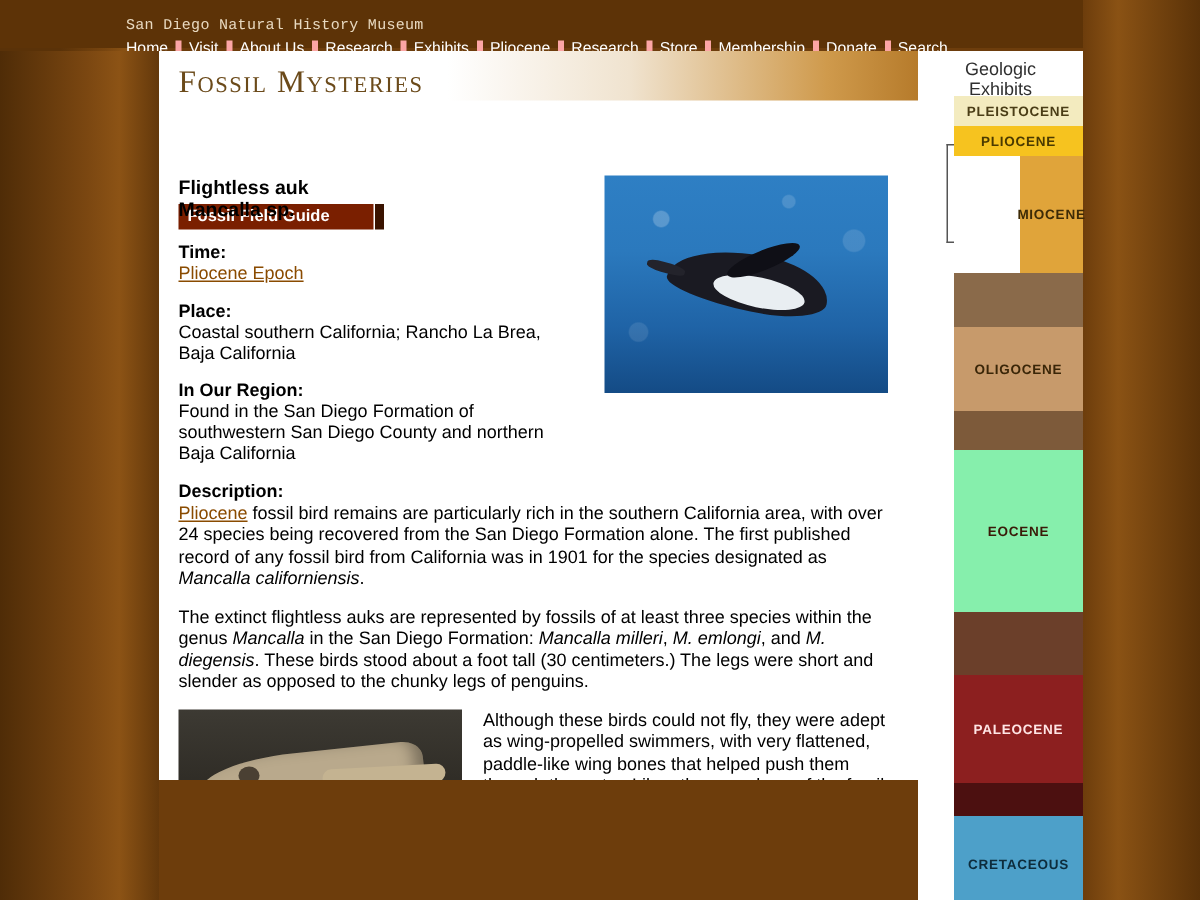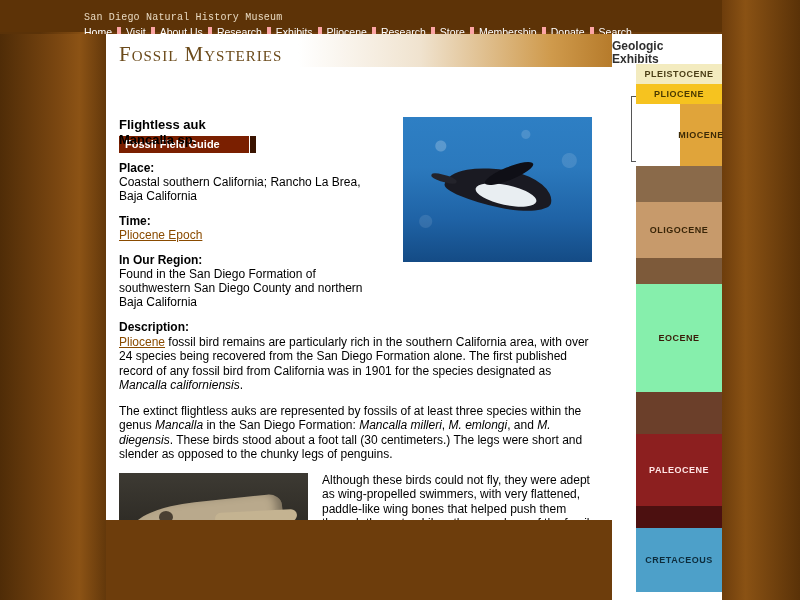--- a/index.html
+++ b/index.html
@@ -260,24 +260,24 @@
   
   .timeline {
     position: absolute;
     left: 612px;
     top: 34px;
     width: 110px;
     height: 566px;
     background: #ffffff;
   }
   .tl-title {
-    font-weight: bold;
+    font-weight: normal;
     font-size: 12px;
     color: #2f2f2f;
-    text-align: left;
+    text-align: center;
     padding: 6px 0 5px 0;
     line-height: 13px;
     background: #ffffff;
   }
   .tl-band {
     height: 20px;
     font-size: 9px;
     font-weight: bold;
     text-align: center;
     letter-spacing: .5px;
@@ -367,27 +367,27 @@
         <div class="wing"></div>
         <div class="beak"></div>
       </div>
 
       <h2 class="species">
         <span>Flightless auk</span><br>
         <span>Mancalla sp.</span>
       </h2>
 
       <p class="field">
+        <span class="lbl">Time:</span><br>
+        <a href="#">Pliocene Epoch</a>
+      </p>
+
+      <p class="field">
         <span class="lbl">Place:</span><br>
         <span>Coastal southern California; Rancho La Brea, Baja California</span>
-      </p>
-
-      <p class="field">
-        <span class="lbl">Time:</span><br>
-        <a href="#">Pliocene Epoch</a>
       </p>
 
       <p class="field">
         <span class="lbl">In Our Region:</span><br>
         <span>Found in the San Diego Formation of southwestern San Diego County and northern Baja California</span>
       </p>
 
       <p class="fulltext">
         <span class="lbl">Description:</span><br>
         <a href="#" class="inline">Pliocene</a><span> fossil bird remains are particularly rich in the southern California area, with over 24 species being recovered from the San Diego Formation alone. The first published record of any fossil bird from California was in 1901 for the species designated as </span><i>Mancalla californiensis</i><span>.</span>
@@ -418,21 +418,21 @@
       <span>Exhibits</span>
     </div>
     <div class="tl-epoch-label">
       <span>Pliocene Epoch
 5-1.8 million years ago</span>
     </div>
     <div class="bracket"></div>
     <div class="tl-bands" id="tl-bands">
         <div class="tl-band" style="background: rgb(243, 235, 191); height: 20px; color: rgb(74, 61, 22);">PLEISTOCENE</div>
         <div class="tl-band" style="background: rgb(246, 195, 31); height: 20px; color: rgb(74, 58, 0);">PLIOCENE</div>
-        <div class="tl-band" style="background: rgb(224, 164, 58); height: 62px; color: rgb(60, 42, 6); margin-left: 44px;">MIOCENE</div>
+        <div class="tl-band" style="background: rgb(224, 164, 58); height: 78px; color: rgb(60, 42, 6); margin-left: 44px;">MIOCENE</div>
         <div class="tl-band" style="background: rgb(138, 106, 74); height: 36px; color: rgb(255, 255, 255);"></div>
         <div class="tl-band" style="background: rgb(199, 154, 107); height: 56px; color: rgb(58, 38, 8);">OLIGOCENE</div>
         <div class="tl-band" style="background: rgb(125, 90, 58); height: 26px; color: rgb(255, 255, 255);"></div>
         <div class="tl-band" style="background: #86efac; height: 108px; color: rgb(58, 26, 8); text-align: right;">EOCENE</div>
         <div class="tl-band" style="background: rgb(107, 63, 42); height: 42px; color: rgb(255, 255, 255);"></div>
         <div class="tl-band" style="background: rgb(140, 31, 31); height: 72px; color: rgb(255, 229, 229);">PALEOCENE</div>
         <div class="tl-band" style="background: rgb(76, 16, 16); height: 22px; color: rgb(255, 255, 255);"></div>
         <div class="tl-band" style="background: rgb(77, 160, 201); height: 64px; color: rgb(13, 44, 60);">CRETACEOUS</div>
       </div>
   </div>

